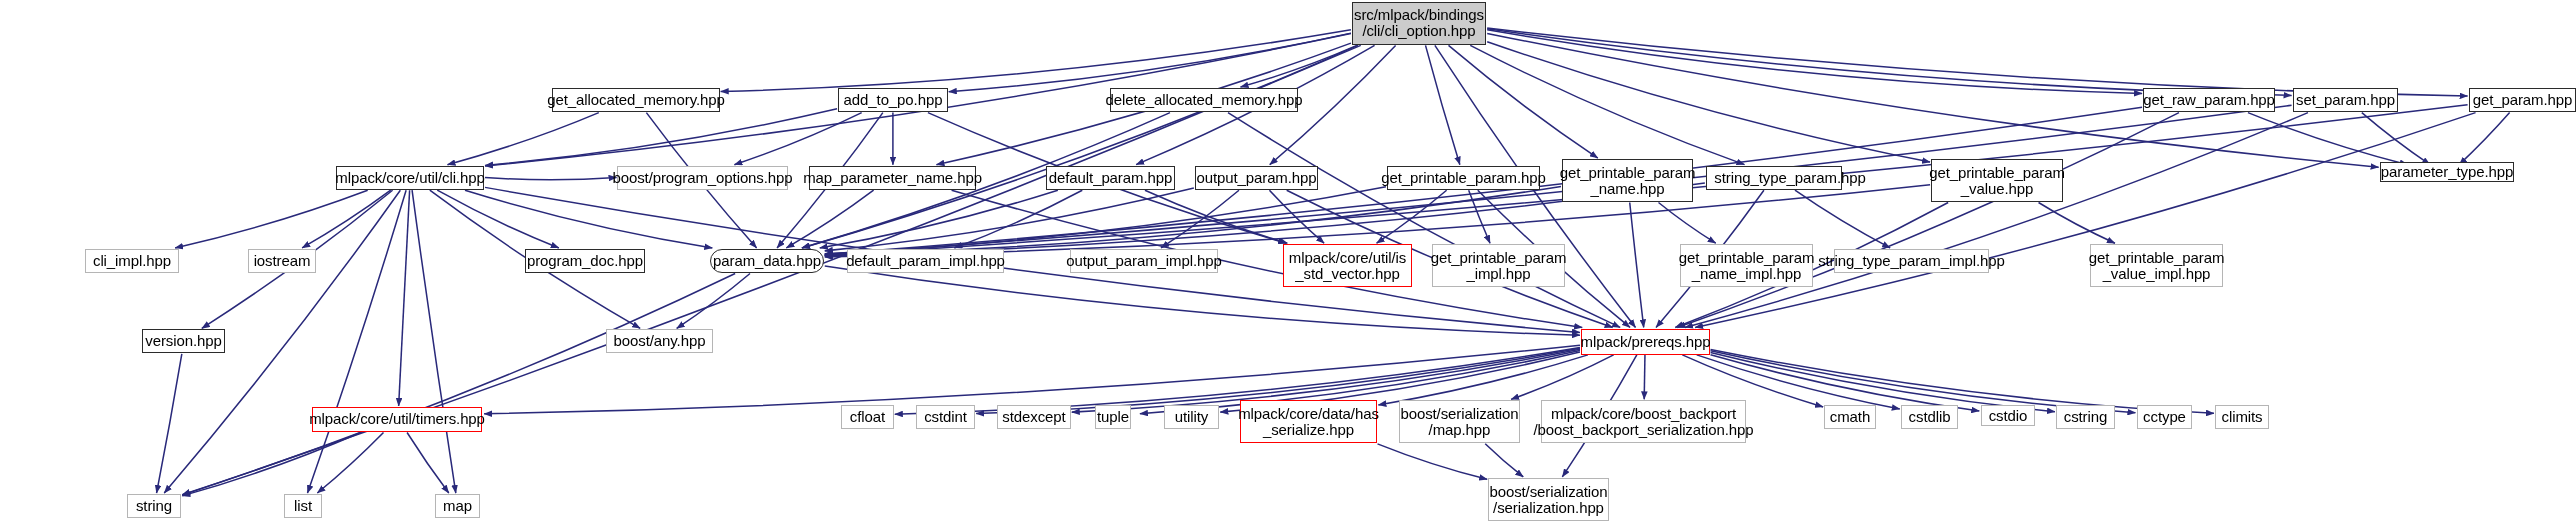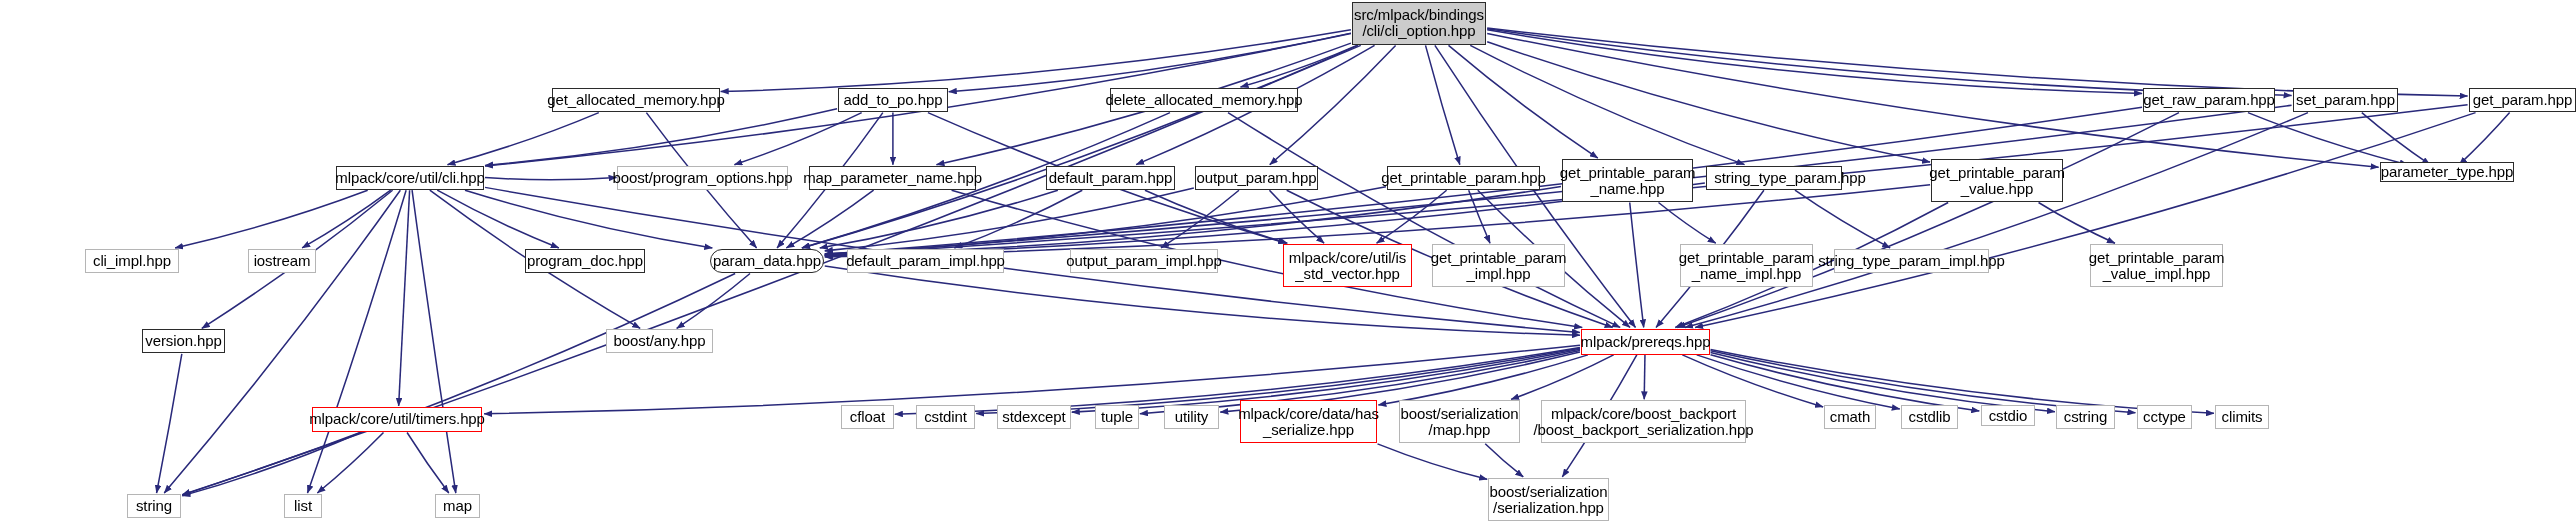--- a/index.html
+++ b/index.html
@@ -173,21 +173,21 @@
     <div class="node gray" style="left: 1834px; top: 249px; width: 155px; height: 24px; border-color: rgb(181, 181, 181);"><span>string_type_param_impl.hpp</span></div>
     <div class="node gray" style="left: 2090px; top: 244px; width: 133px; height: 43px; border-color: rgb(181, 181, 181);"><span>get_printable_param
 _value_impl.hpp</span></div>
     <div class="node black" style="left: 142px; top: 329px; width: 83px; height: 24px;"><span>version.hpp</span></div>
     <div class="node gray" style="left: 606px; top: 329px; width: 107px; height: 24px; border-color: rgb(181, 181, 181);"><span>boost/any.hpp</span></div>
     <div class="node red" style="left: 1581px; top: 329px; width: 129px; height: 25.6px; border-color: rgb(255, 0, 0);"><span>mlpack/prereqs.hpp</span></div>
     <div class="node red" style="left: 312px; top: 407px; width: 170px; height: 24.6px; border-color: rgb(255, 0, 0);"><span>mlpack/core/util/timers.hpp</span></div>
     <div class="node gray" style="left: 841px; top: 405px; width: 53px; height: 24px; border-color: rgb(181, 181, 181);"><span>cfloat</span></div>
     <div class="node gray" style="left: 916px; top: 405px; width: 59px; height: 24px; border-color: rgb(181, 181, 181);"><span>cstdint</span></div>
     <div class="node gray" style="left: 997px; top: 405px; width: 74px; height: 24px; border-color: rgb(181, 181, 181);"><span>stdexcept</span></div>
-    <div class="node gray" style="left: 1095px; top: 405px; width: 44px; height: 24px; border-color: rgb(181, 181, 181);"><span>tuple</span></div>
+    <div class="node gray" style="left: 1095px; top: 405px; width: 36px; height: 24px; border-color: rgb(181, 181, 181);"><span>tuple</span></div>
     <div class="node gray" style="left: 1164px; top: 405px; width: 55px; height: 24px; border-color: rgb(181, 181, 181);"><span>utility</span></div>
     <div class="node red" style="left: 1240px; top: 400px; width: 137px; height: 43px; border-color: rgb(255, 0, 0);"><span>mlpack/core/data/has
 _serialize.hpp</span></div>
     <div class="node gray" style="left: 1399px; top: 400px; width: 121px; height: 43px; border-color: rgb(181, 181, 181);"><span>boost/serialization
 /map.hpp</span></div>
     <div class="node gray" style="left: 1541px; top: 400px; width: 205px; height: 43px; border-color: rgb(181, 181, 181);"><span>mlpack/core/boost_backport
 /boost_backport_serialization.hpp</span></div>
     <div class="node gray" style="left: 1824px; top: 405px; width: 52px; height: 24px; border-color: rgb(181, 181, 181);"><span>cmath</span></div>
     <div class="node gray" style="left: 1901px; top: 405px; width: 57px; height: 24px; border-color: rgb(181, 181, 181);"><span>cstdlib</span></div>
     <div class="node gray" style="left: 1981px; top: 405px; width: 54px; height: 21px; border-color: rgb(181, 181, 181);"><span>cstdio</span></div>

